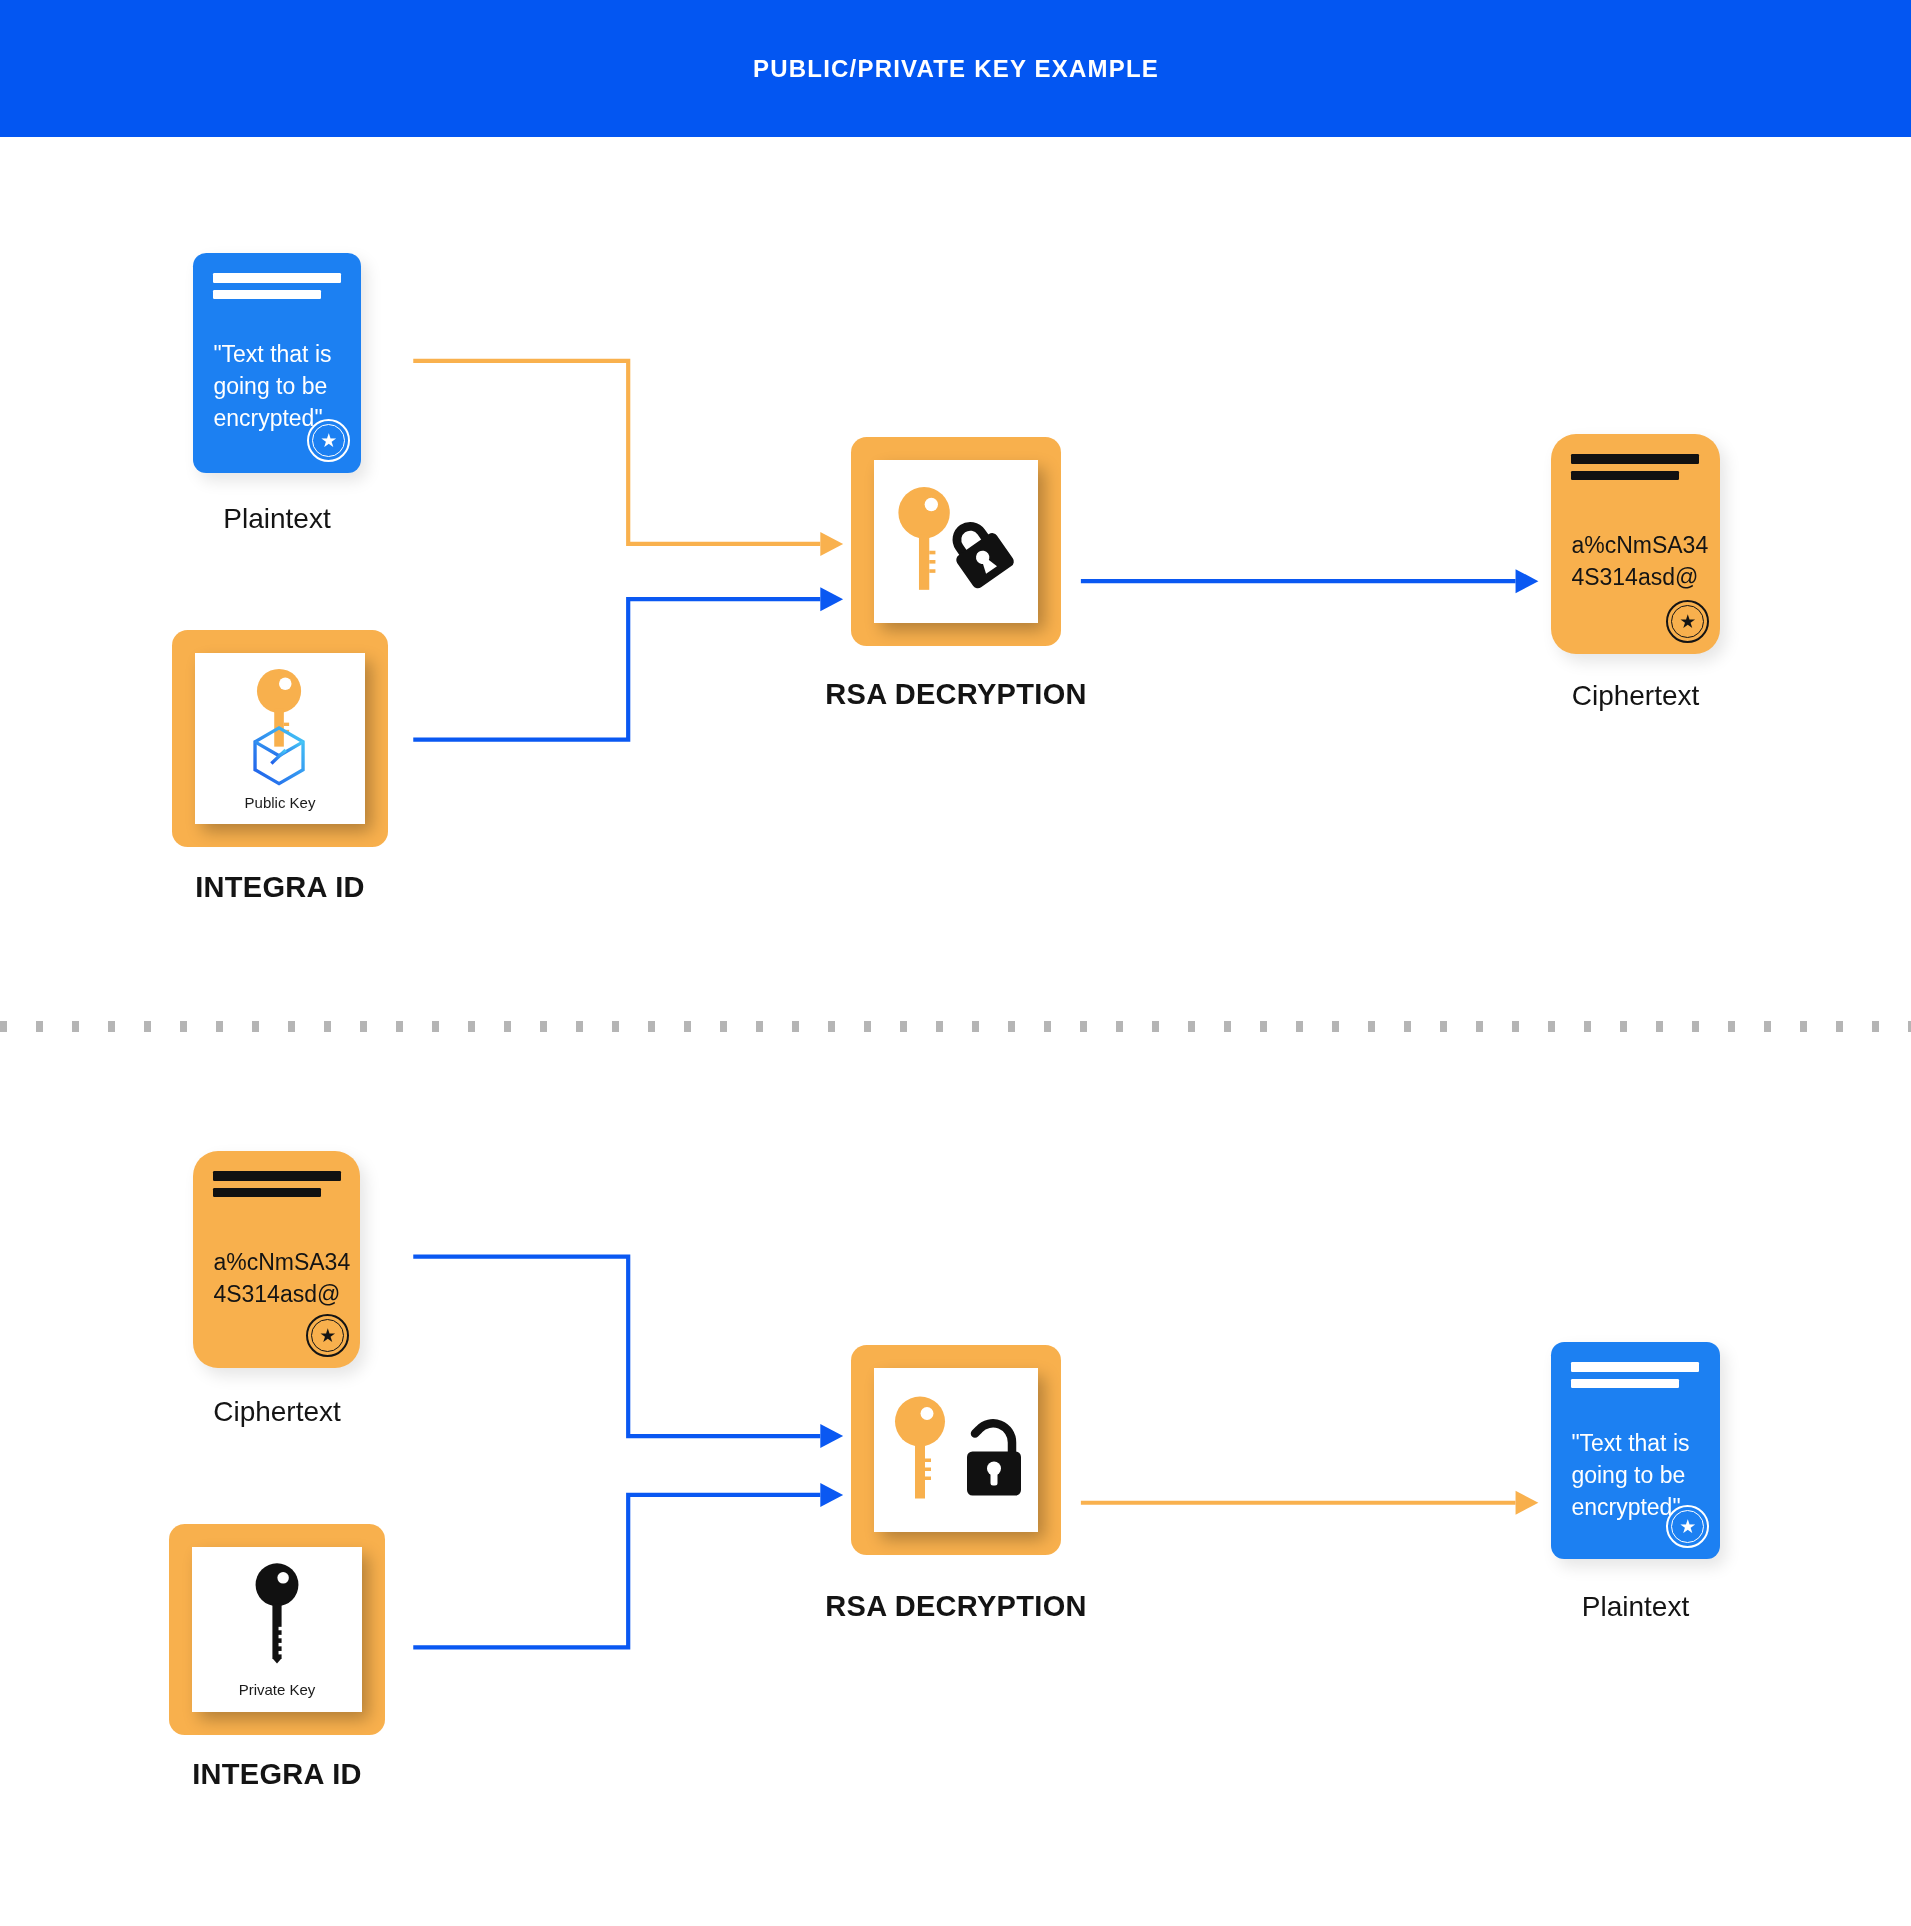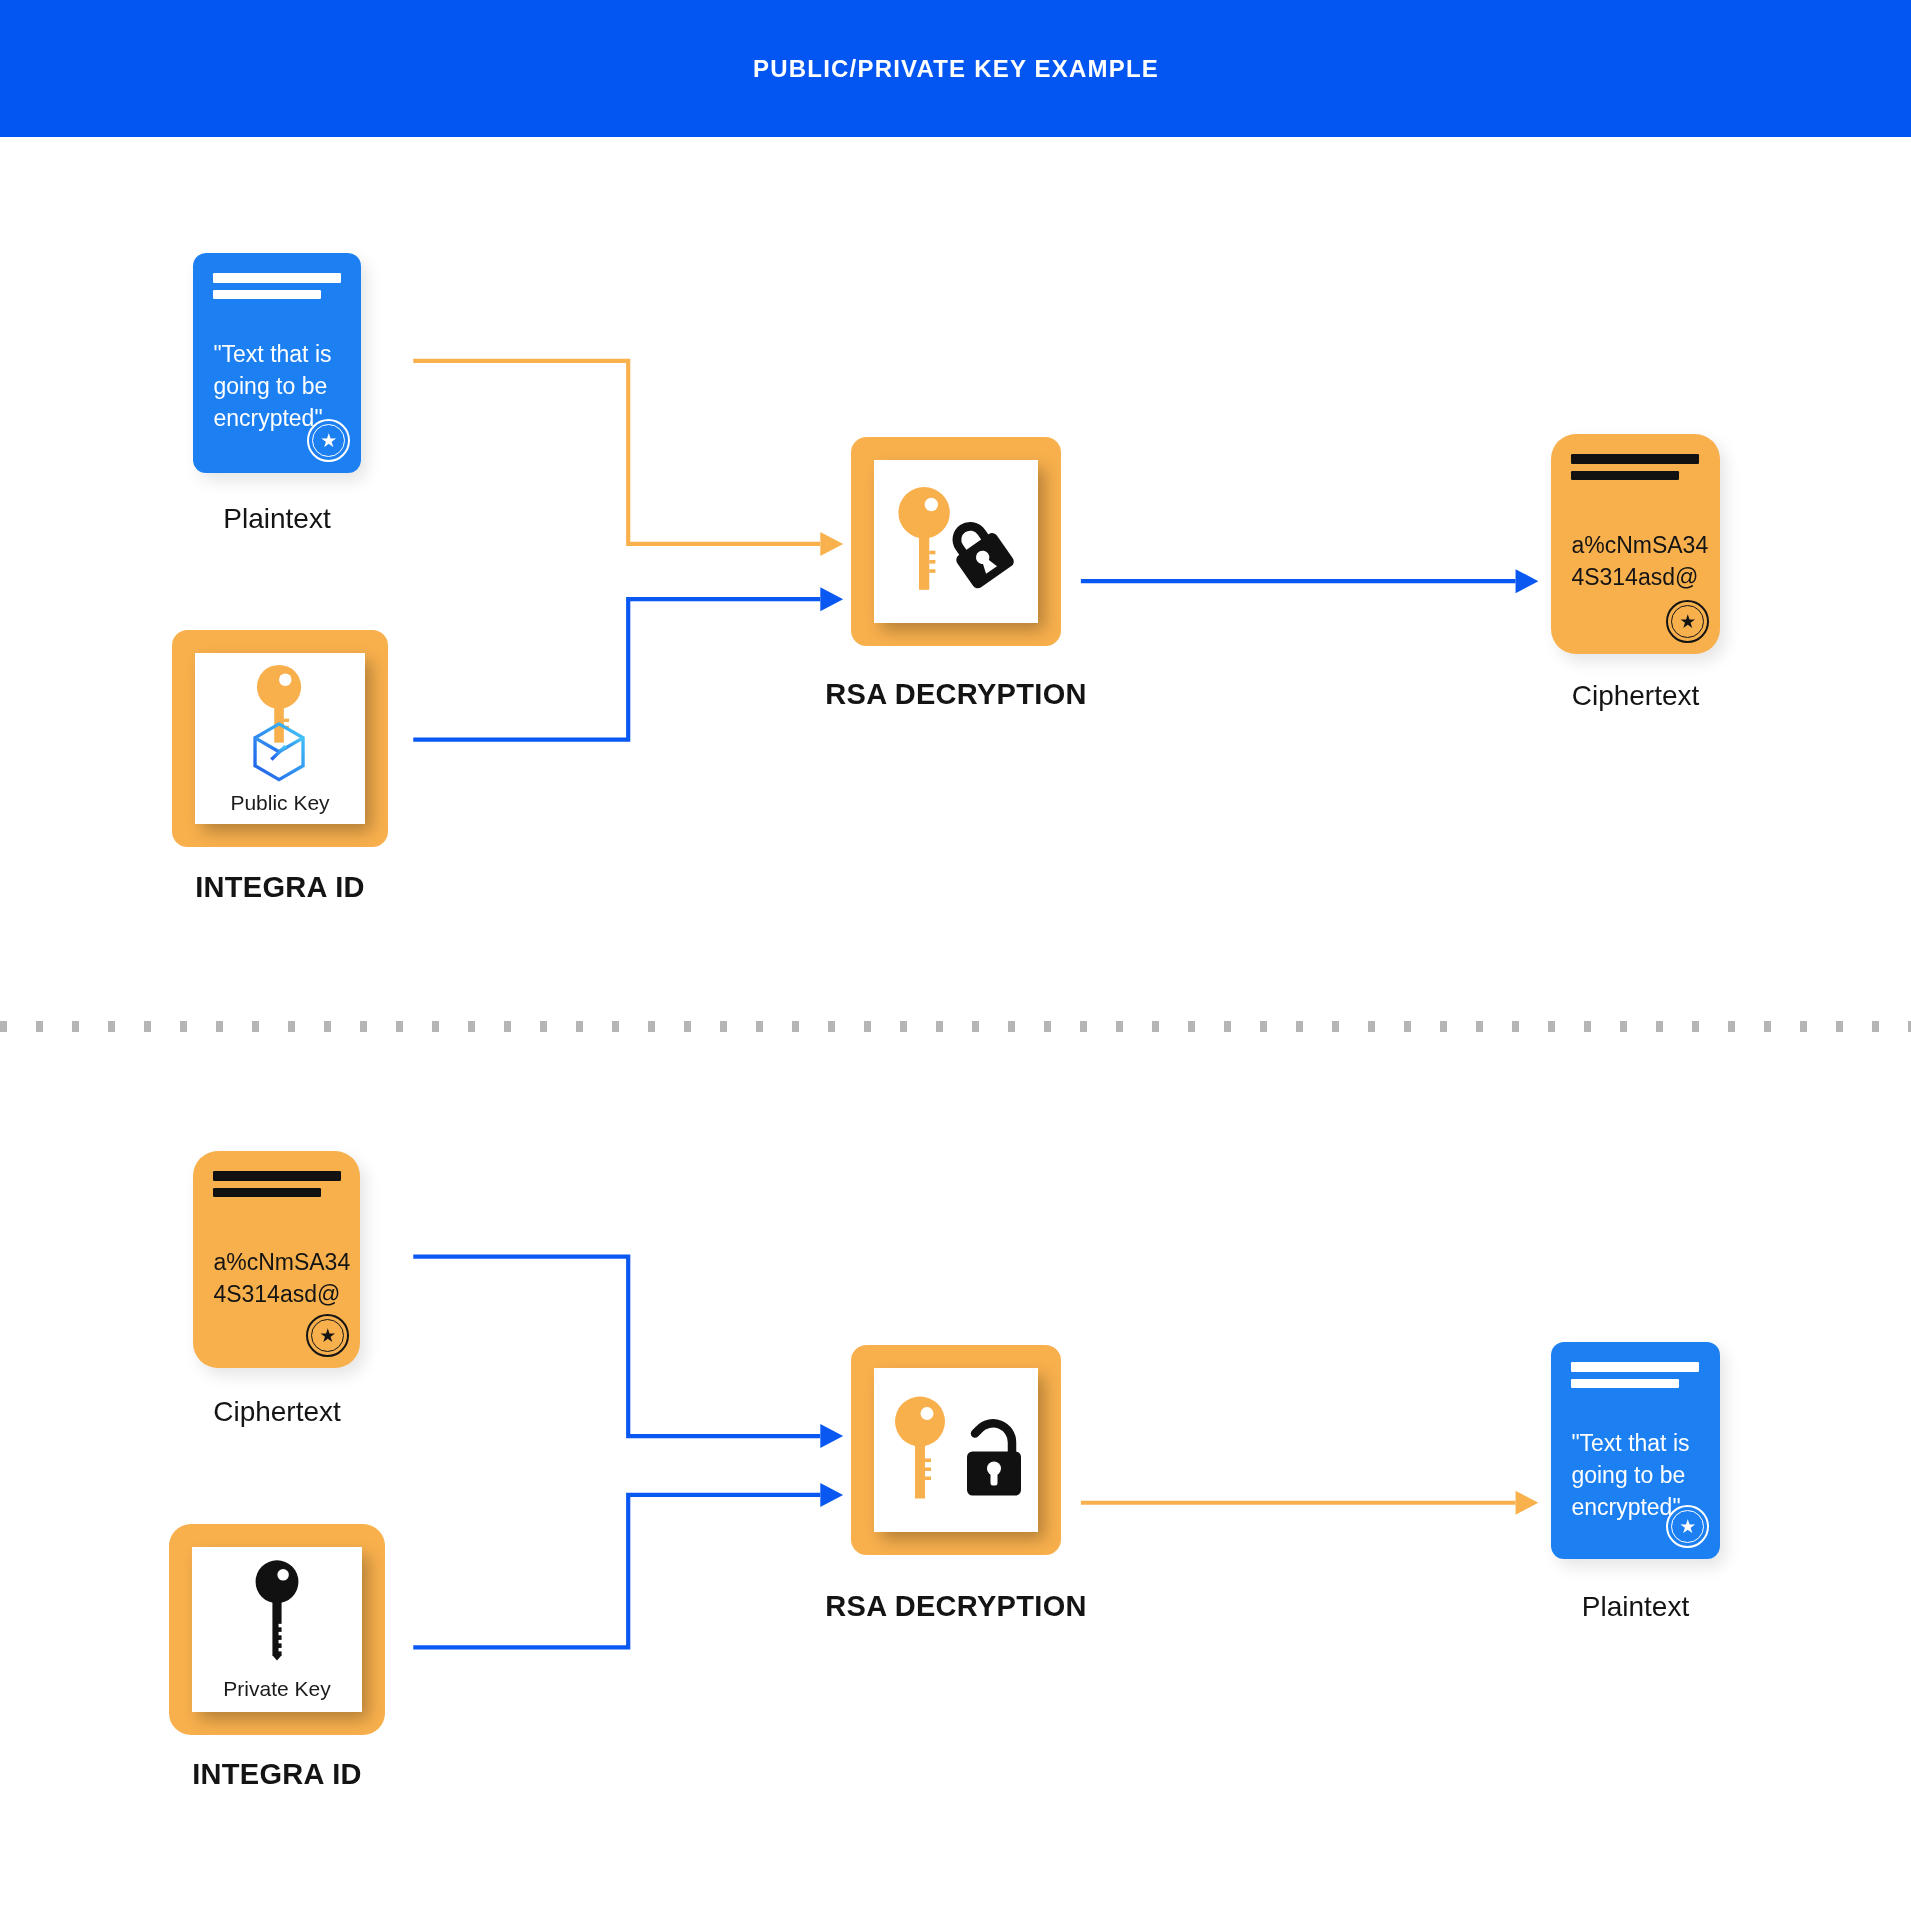--- a/index.html
+++ b/index.html
@@ -31,21 +31,21 @@
 
   
   .label{position:absolute;text-align:center;color:#141414;font-size:28px;}
   .label.bold{font-weight:800;font-size:29px;letter-spacing:0.3px;}
 
   
   .frame-box{position:absolute;background:#F8B04D;border-radius:15.6px;}
   .frame-inner{position:absolute;inset:23px;background:#ffffff;
                box-shadow:7.2px 8.4px 15.6px rgba(0,0,0,0.28);
                display:flex;flex-direction:column;align-items:center;justify-content:center;}
-  .frame-caption{font-size:21px;color:#1b1b1b;margin-top:8.4px;}
+  .frame-caption{font-size:15px;color:#1b1b1b;margin-top:8.4px;}
 
   
   .divider{position:absolute;left:0;top:1021px;width:100%;height:11.4px;
            background:repeating-linear-gradient(90deg,#B5B5B5 0 7.2px,transparent 7.2px 36px);}
 
   
   .arrows{position:absolute;left:0;top:0;pointer-events:none;}
   .arrow-line{fill:none;stroke-width:7px;}
   .arrow-head{stroke:none;}
   .o{stroke:#F9B14E;} .o-h{fill:#F9B14E;}
@@ -137,21 +137,21 @@
     <div class="doc-body">
       <span style="display:block">a%cNmSA34</span>
       <span style="display:block">4S314asd@</span>
     </div>
     <div class="seal">
       <div class="seal-inner">★</div>
     </div>
   </div>
   <div class="label" style="left:169px;top:1396px;width:216px;">Ciphertext</div>
 
-  <div class="frame-box" style="left:169px;top:1524px;width:216px;height:211px;border-radius:22px;">
+  <div class="frame-box" style="left:169px;top:1524px;width:216px;height:211px;">
     <div class="frame-inner">
       <svg width="84" height="111" viewBox="0 0 160 290">
         <circle cx="80" cy="62" r="56" fill="#111111"></circle>
         <circle cx="96" cy="44" r="15" fill="#ffffff"></circle>
         <path d="M68,112 h24 v142 l-12,14 l-12,-14 z" fill="#111111"></path>
         <rect x="84" y="172" width="12" height="9" fill="#ffffff"></rect>
         <rect x="84" y="193" width="12" height="9" fill="#ffffff"></rect>
         <rect x="84" y="214" width="12" height="9" fill="#ffffff"></rect>
         <rect x="84" y="235" width="12" height="9" fill="#ffffff"></rect>
       </svg>

